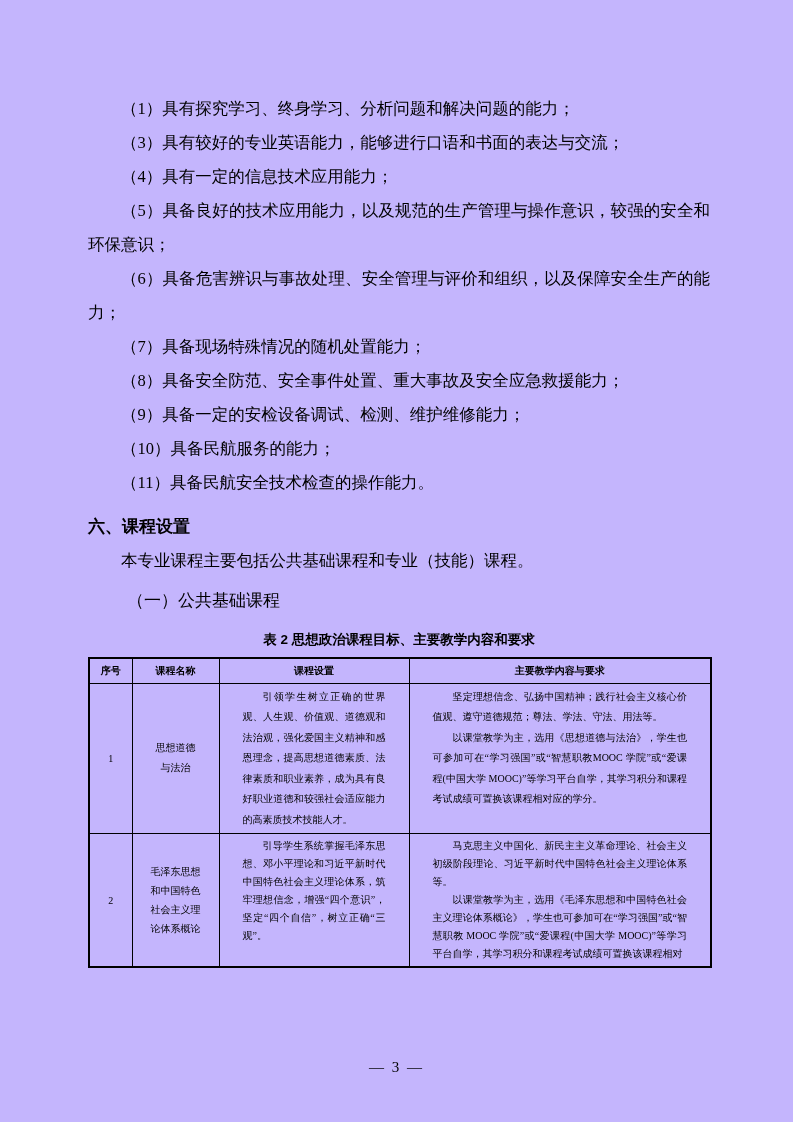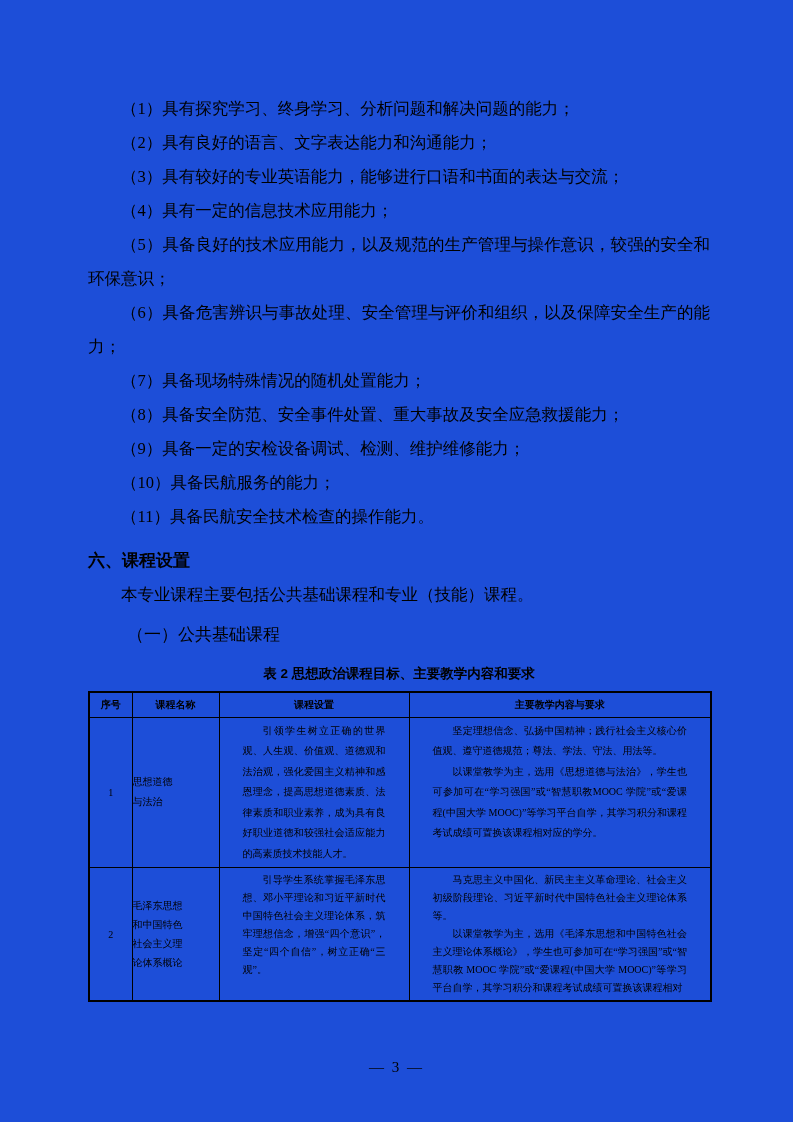--- a/index.html
+++ b/index.html
@@ -1,17 +1,17 @@
 <!DOCTYPE html>
 <html><head>
 <meta charset="utf-8">
 <style>
   html,body { margin:0; padding:0; background:#e8e8e8; }
   .page {
-    width:793px; height:1122px; margin:0 auto; background:#1d4ed8;
+    width:793px; height:1122px; margin:0 auto; background:#c4b5fd;
     position:relative; box-sizing:border-box;
     padding:92px 83px 0 88px;
     font-family:"Liberation Serif","DejaVu Serif",serif;
     color:#000;
     overflow:hidden;
   }
   .body-text p {
     margin:0; font-size:16.5px; line-height:34px;
     text-align:justify; text-indent:2em;
   }
@@ -32,40 +32,39 @@
     border-collapse:collapse; table-layout:fixed; width:622px;
     font-size:10px; border:2px solid #000;
   }
   table.course th, table.course td { border:1px solid #000; box-sizing:border-box; }
   table.course th {
     font-family:"Liberation Sans","DejaVu Sans",sans-serif;
     font-weight:bold; height:25px; padding:1px 2px; text-align:center;
   }
   td.cell-no { text-align:center; vertical-align:middle; width:43px; }
   td.cell-name {
-    text-align:left; vertical-align:middle; white-space:pre-line;
+    text-align:center; vertical-align:middle; white-space:pre-line;
     line-height:20px; padding:0;
   }
   td.cell-text { vertical-align:top; padding:3px 23px; text-align:justify; }
   td.cell-text p { margin:0; text-indent:2em; line-height:20.5px; }
   tr.tight td.cell-text p { line-height:18px; }
   tr.tight td.cell-name { line-height:19px; }
   .page-number {
     position:absolute; left:0; right:0; bottom:46px; text-align:center;
     font-size:15px; letter-spacing:2px;
   }
 </style>
 </head>
 <body>
 
 <div class="page">
 
   <div class="body-text">
     <p>（1）具有探究学习、终身学习、分析问题和解决问题的能力；</p>
-    <p>（2）具有良好的语言、文字表达能力和沟通能力；</p>
     <p>（3）具有较好的专业英语能力，能够进行口语和书面的表达与交流；</p>
     <p>（4）具有一定的信息技术应用能力；</p>
     <p>（5）具备良好的技术应用能力，以及规范的生产管理与操作意识，较强的安全和环保意识；</p>
     <p>（6）具备危害辨识与事故处理、安全管理与评价和组织，以及保障安全生产的能力；</p>
     <p>（7）具备现场特殊情况的随机处置能力；</p>
     <p>（8）具备安全防范、安全事件处置、重大事故及安全应急救援能力；</p>
     <p>（9）具备一定的安检设备调试、检测、维护维修能力；</p>
     <p>（10）具备民航服务的能力；</p>
     <p>（11）具备民航安全技术检查的操作能力。</p>
   </div>

